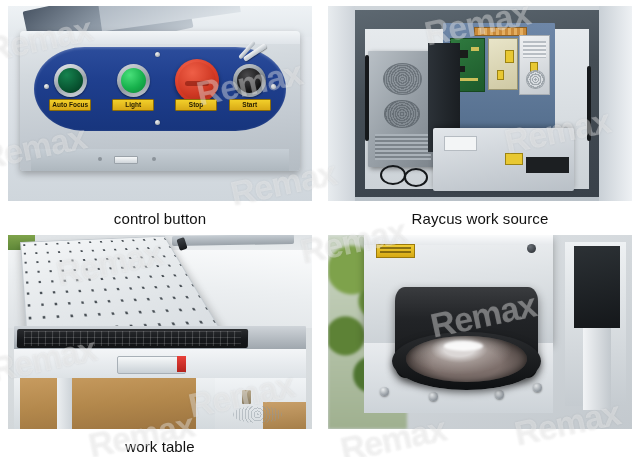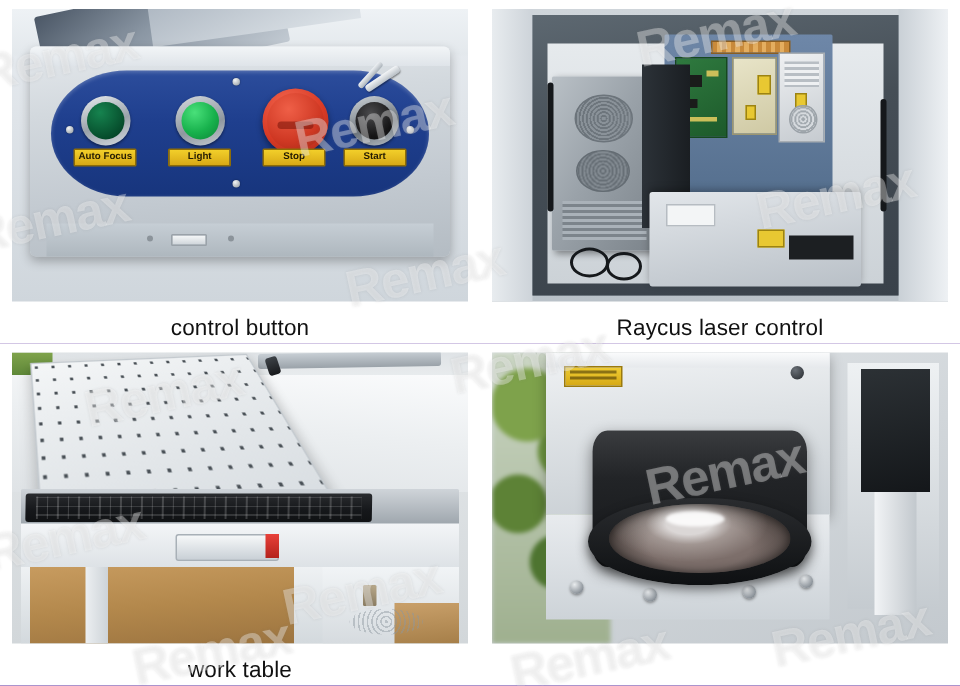--- a/index.html
+++ b/index.html
@@ -8,21 +8,21 @@
     background:#ffffff;
     font-family:"Liberation Sans", sans-serif;
     overflow:hidden;
     position:relative;
   }
   .grid{
     position:absolute;inset:0;
     display:grid;
     grid-template-columns:1fr 1fr;
     grid-template-rows:1fr 1fr;
-    background:#4c1d95;
+    background:#eab308;
   }
   .cell{position:relative;overflow:hidden;background:#ffffff;}
   .photo{
     position:absolute;left:8px;right:8px;top:6px;bottom:28px;
     overflow:hidden;
     background:#c8cdd2;
   }
   .caption{
     position:absolute;left:0;right:0;bottom:2px;
     text-align:center;
@@ -529,21 +529,21 @@
           <div class="ylabel" style="right:36%;top:40%;width:12%;height:16%;"></div>
           <div class="sticker"></div>
         </div>
 
         <div class="cblack" style="left:4%;top:24%;width:4px;height:46%;"></div>
         <div class="cable" style="left:10%;bottom:6%;width:22px;height:16px;"></div>
         <div class="cable" style="left:20%;bottom:5%;width:20px;height:15px;"></div>
         <div class="cblack" style="right:3%;top:30%;width:4px;height:40%;"></div>
       </div>
     </div>
-    <div class="caption">Raycus laser control</div>
+    <div class="caption">Raycus work source</div>
   </div>
 
   <div class="cell">
     <div class="photo p3">
       <div class="wall"></div>
       <div class="greenw"></div>
       <div class="top"></div>
       <div class="bar"></div>
       <div class="knob"></div>
       <div class="honey"></div>

